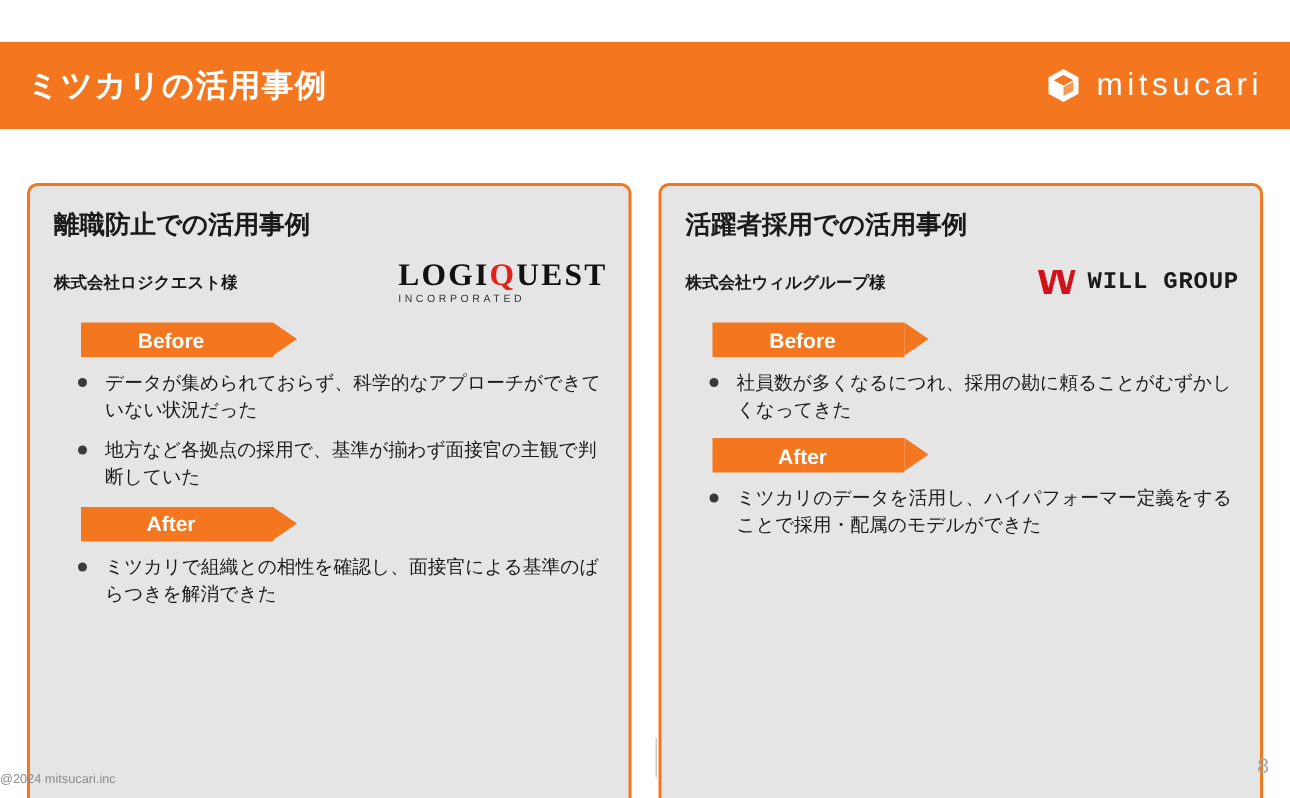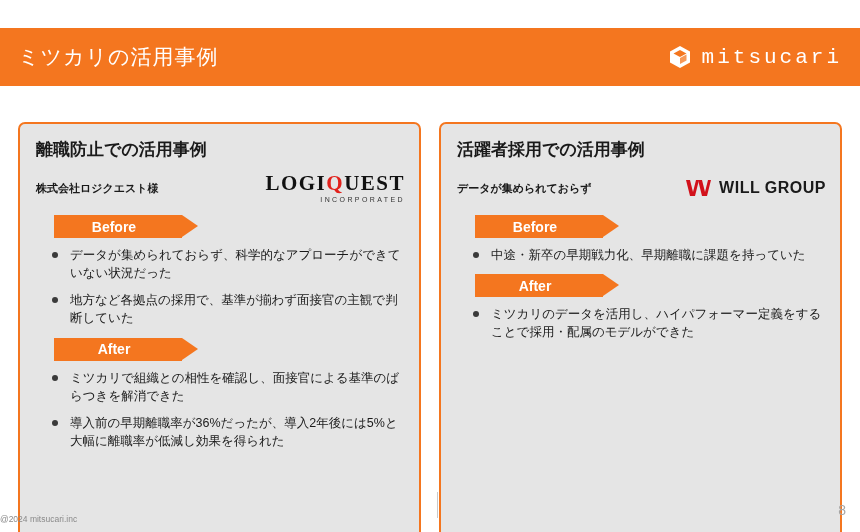--- a/index.html
+++ b/index.html
@@ -22,39 +22,38 @@
     width: 860px;
     height: 58px;
     background: #f4761f;
     display: flex;
     align-items: center;
     justify-content: space-between;
   }
   .header-title {
     color: #ffffff;
     font-size: 21px;
-    font-weight: normal;
+    font-weight: bold;
     letter-spacing: 1px;
     margin-left: 18px;
   }
   .brand {
     display: flex;
     align-items: center;
     margin-right: 18px;
   }
   .brand-mark {
     width: 26px;
     height: 26px;
     margin-right: 9px;
   }
   .brand-name {
     color: #ffffff;
     font-size: 21px;
     letter-spacing: 3px;
-    font-family: Liberation Mono, monospace;
   }
   
   .cards {
     position: absolute;
     top: 122px;
     left: 0;
     width: 860px;
     display: flex;
     gap: 18px;
     padding: 0 18px;
@@ -93,21 +92,21 @@
     height: 34px;
   }
   .company-name {
     font-size: 11px;
     font-weight: bold;
     color: #1a1a1a;
     white-space: nowrap;
   }
   
   .logo-lq {
-    text-align: right;
+    text-align: left;
     line-height: 1;
   }
   .logo-lq .lq-main {
     font-family: "Liberation Serif", serif;
     font-size: 21px;
     font-weight: bold;
     letter-spacing: 1.5px;
     color: #111111;
   }
   .logo-lq .lq-q {
@@ -123,21 +122,21 @@
   .logo-wg {
     display: flex;
     align-items: center;
   }
   .wg-mark {
     width: 26px;
     height: 20px;
     margin-right: 7px;
   }
   .wg-text {
-    font-family: Liberation Sans, sans-serif;
+    font-family: Liberation Mono, monospace;
     font-size: 16px;
     font-weight: bold;
     letter-spacing: 0.5px;
     color: #1a1a1a;
   }
   
   .ribbon {
     position: relative;
     margin: 10px 0 0 34px;
     width: 128px;
@@ -243,44 +242,43 @@
 
     <div class="ribbon">Before</div>
     <ul class="bullets">
       <li>データが集められておらず、科学的なアプローチができていない状況だった</li>
       <li>地方など各拠点の採用で、基準が揃わず面接官の主観で判断していた</li>
     </ul>
 
     <div class="ribbon">After</div>
     <ul class="bullets">
       <li>ミツカリで組織との相性を確認し、面接官による基準のばらつきを解消できた</li>
-      <li>導入前の早期離職率が36%だったが、導入2年後には5%と大幅に離職率が低減し効果を得られた</li>
     </ul>
 
     <div class="card-corner"></div>
   </div>
 
   <div class="card">
     <div class="card-title">活躍者採用での活用事例</div>
     <div class="company-row">
-      <div class="company-name">データが集められておらず</div>
+      <div class="company-name">株式会社ウィルグループ様</div>
       <div class="logo-wg">
         <span class="wg-mark">
           <svg viewBox="0 0 26 20" width="26" height="20">
             <polygon points="0,2 4,2 7,14 10,2 13,2 9,18 4,18" fill="#d2111b"></polygon>
             <polygon points="12,2 16,2 19,14 22,2 25,2 21,18 16,18" fill="#d2111b"></polygon>
           </svg>
         </span>
         <span class="wg-text">WILL GROUP</span>
       </div>
     </div>
 
     <div class="ribbon">Before</div>
     <ul class="bullets">
-      <li>中途・新卒の早期戦力化、早期離職に課題を持っていた</li>
+      <li>社員数が多くなるにつれ、採用の勘に頼ることがむずかしくなってきた</li>
     </ul>
 
     <div class="ribbon">After</div>
     <ul class="bullets">
       <li>ミツカリのデータを活用し、ハイパフォーマー定義をすることで採用・配属のモデルができた</li>
     </ul>
 
     <div class="card-corner"></div>
   </div>
 </div>

